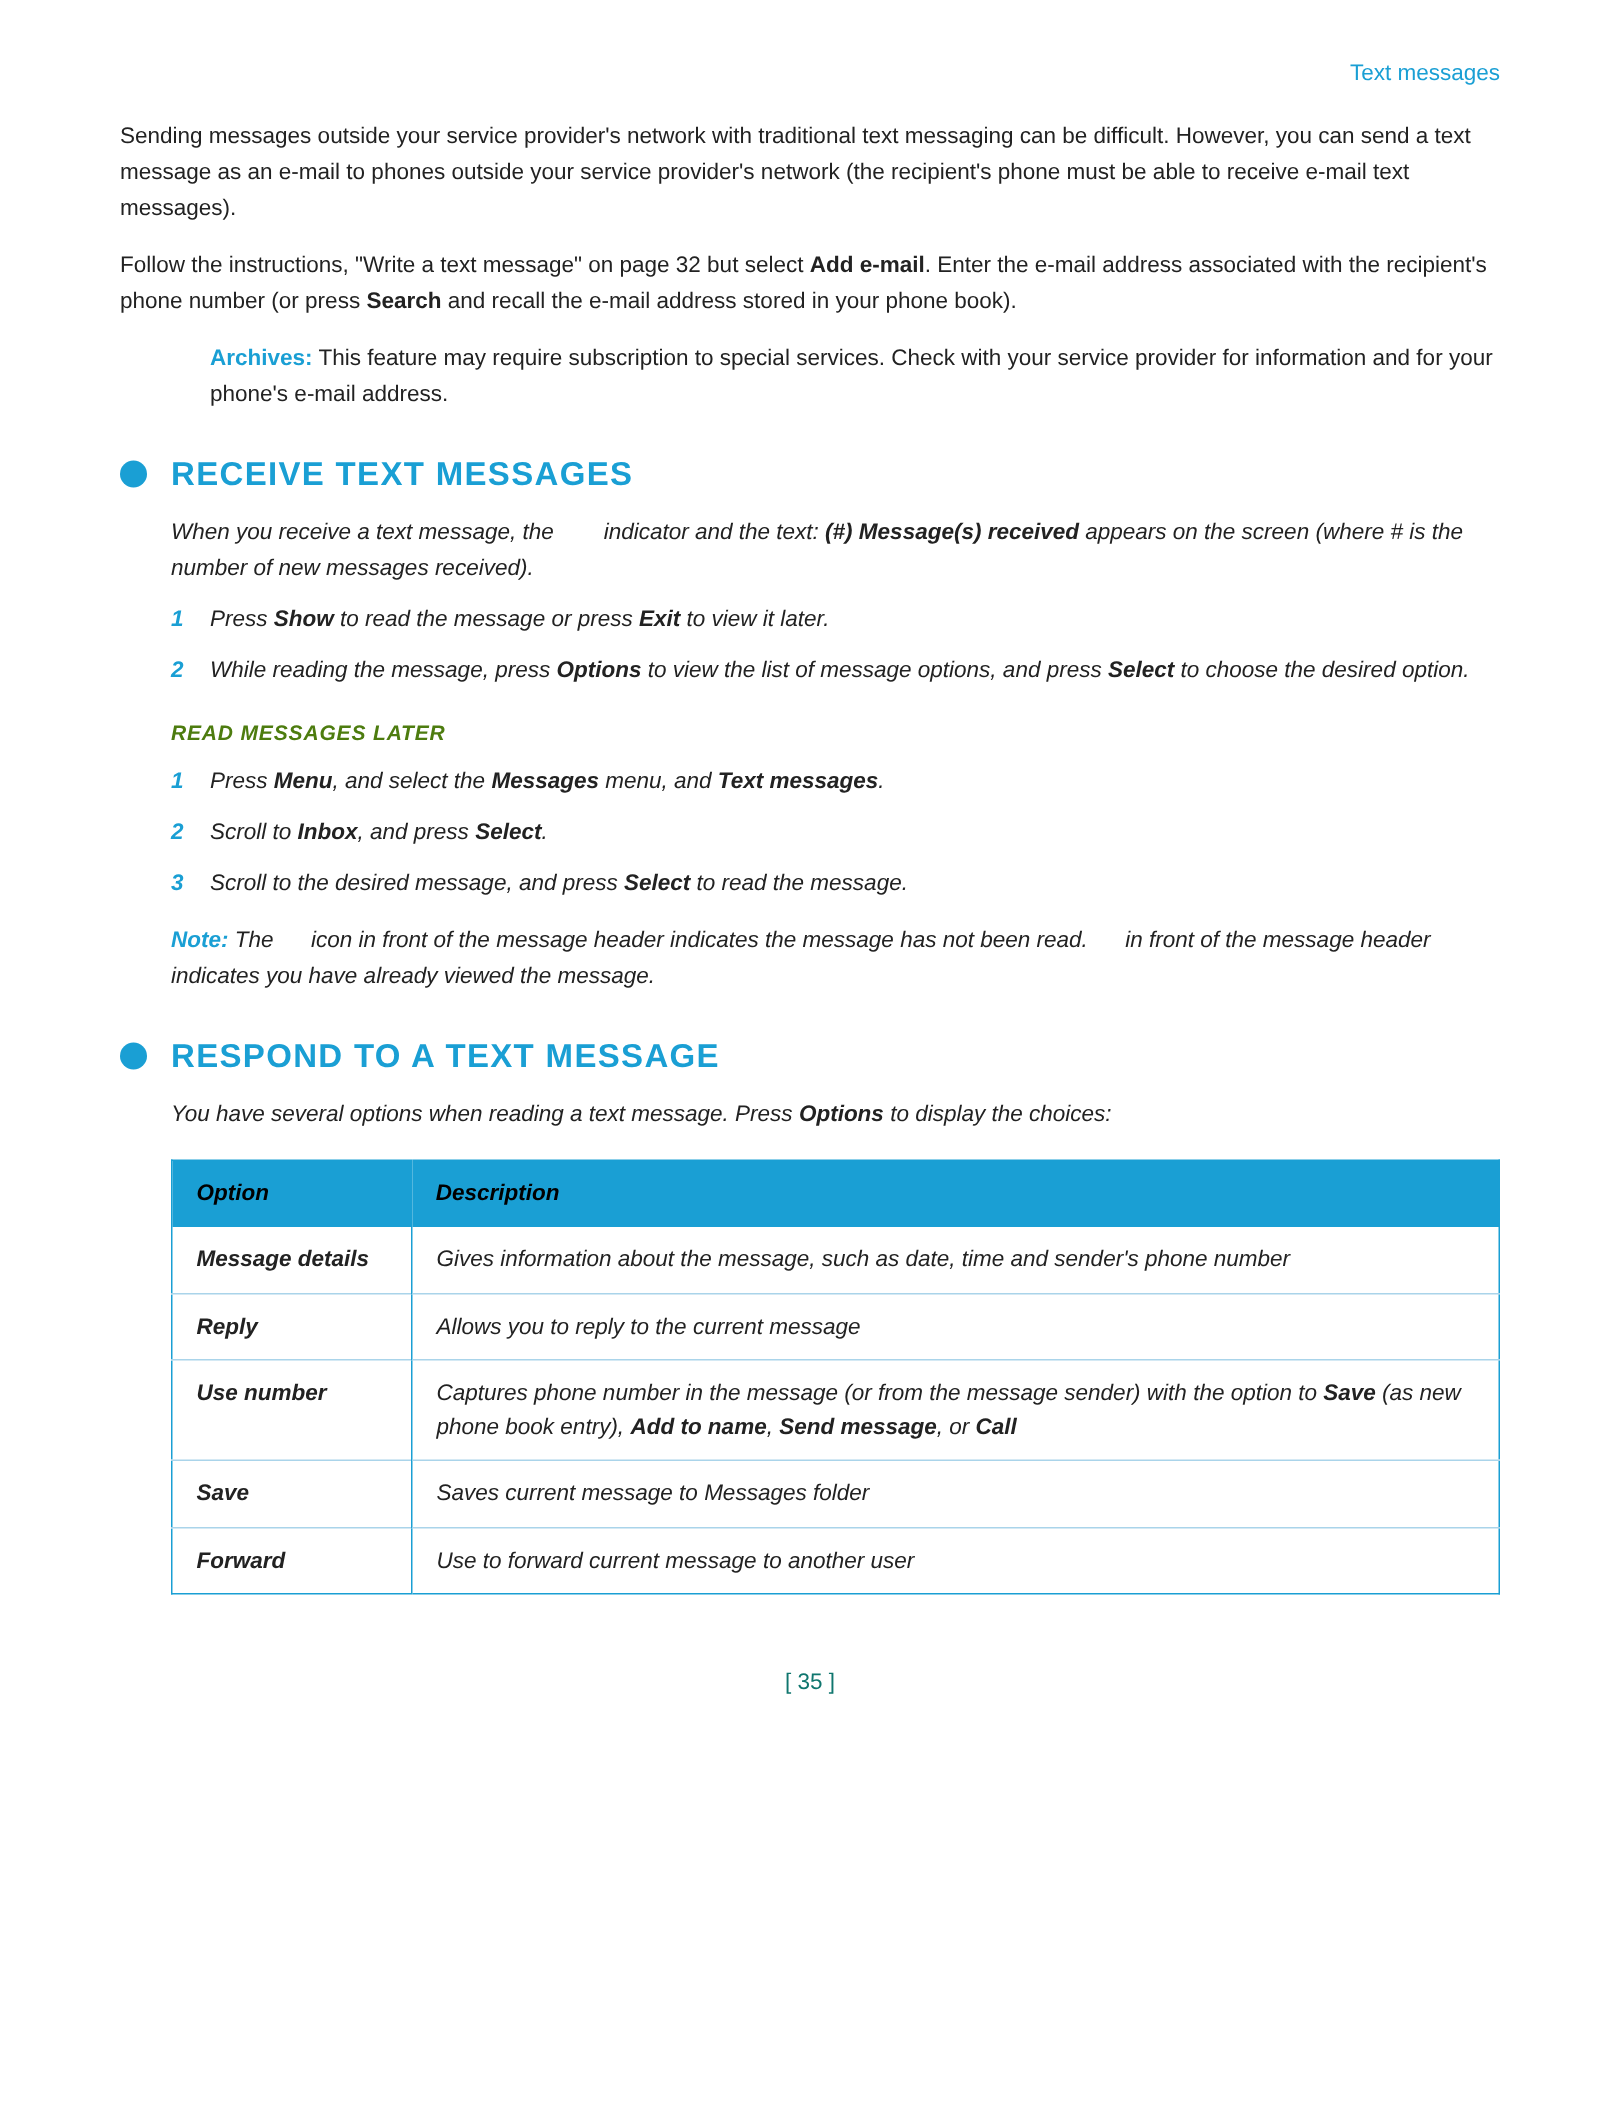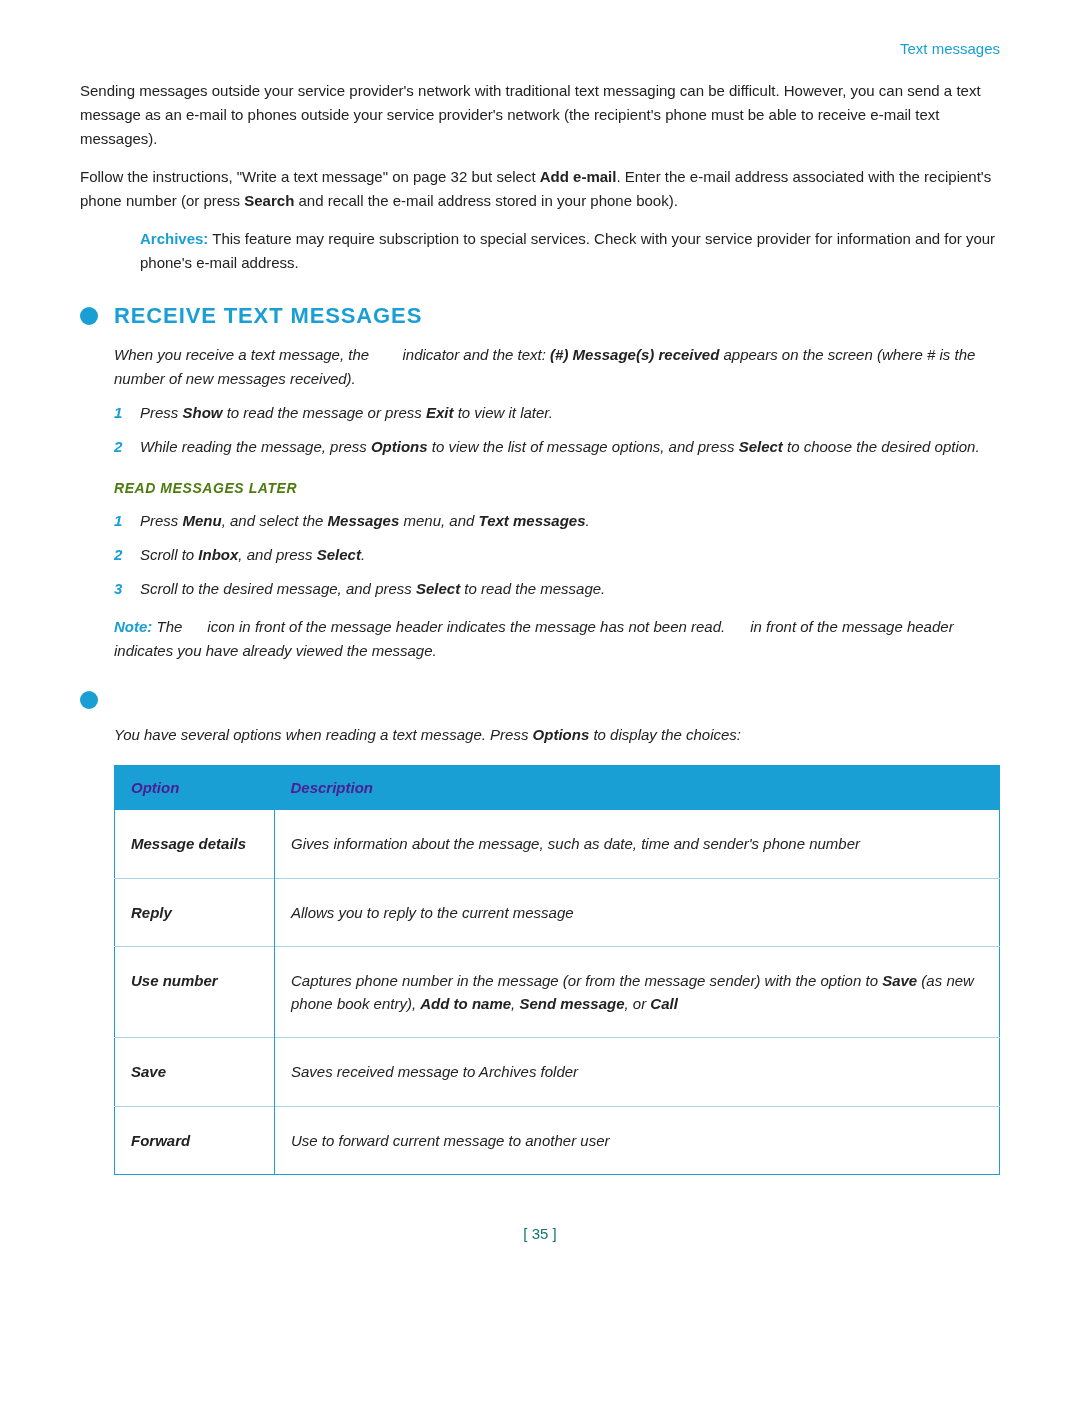--- a/index.html
+++ b/index.html
@@ -93,36 +93,36 @@
     }
     
     .options-table {
       width: 100%;
       border-collapse: collapse;
       margin-top: 18px;
       border: 1.5px solid #1a9fd4;
     }
     .options-table thead tr {
       background: #1a9fd4;
-      color: #4c1d95;
+      color: #000000;
     }
     .options-table thead th {
       padding: 10px 16px;
       text-align: left;
       font-weight: bold;
       font-size: 15px;
     }
     .options-table tbody tr {
       border-bottom: 1px solid #aad4ea;
     }
     .options-table tbody tr:last-child {
       border-bottom: none;
     }
     .options-table tbody td {
-      padding: 22px 16px;
+      padding: 10px 16px;
       vertical-align: top;
       line-height: 1.55;
       border-right: 1.5px solid #1a9fd4;
       margin-top: 41px;
     }
     .options-table tbody td:last-child {
       border-right: none;
     }
     .options-table tbody td:first-child {
       font-weight: bold;
@@ -190,20 +190,21 @@
   </ul>
 
   <div class="note-block">
     <span class="note-label">Note:</span>
     <span> The &nbsp;&nbsp;&nbsp;&nbsp; icon in front of the message header indicates the message has not been read. &nbsp;&nbsp;&nbsp;&nbsp; in front of the message header indicates you have already viewed the message.</span>
   </div>
 </div>
 
 <div class="section-heading">
   <span class="bullet-circle"></span>
+  <h2>RESPOND TO A TEXT MESSAGE</h2>
 </div>
 <div class="section-body">
   <p>
     <span>You have several options when reading a text message. Press </span><strong>Options</strong><span> to display the choices:</span>
   </p>
 
   <table class="options-table">
     <thead>
       <tr>
         <th>Option</th>
@@ -218,21 +219,21 @@
       <tr>
         <td>Reply</td>
         <td>Allows you to reply to the current message</td>
       </tr>
       <tr>
         <td>Use number</td>
         <td>Captures phone number in the message (or from the message sender) with the option to <strong>Save</strong> (as new phone book entry), <strong>Add to name</strong>, <strong>Send message</strong>, or <strong>Call</strong></td>
       </tr>
       <tr>
         <td>Save</td>
-        <td>Saves received message to Archives folder</td>
+        <td>Saves current message to Messages folder</td>
       </tr>
       <tr>
         <td>Forward</td>
         <td>Use to forward current message to another user</td>
       </tr>
     </tbody>
   </table>
 </div>
 
 <div class="page-footer">

